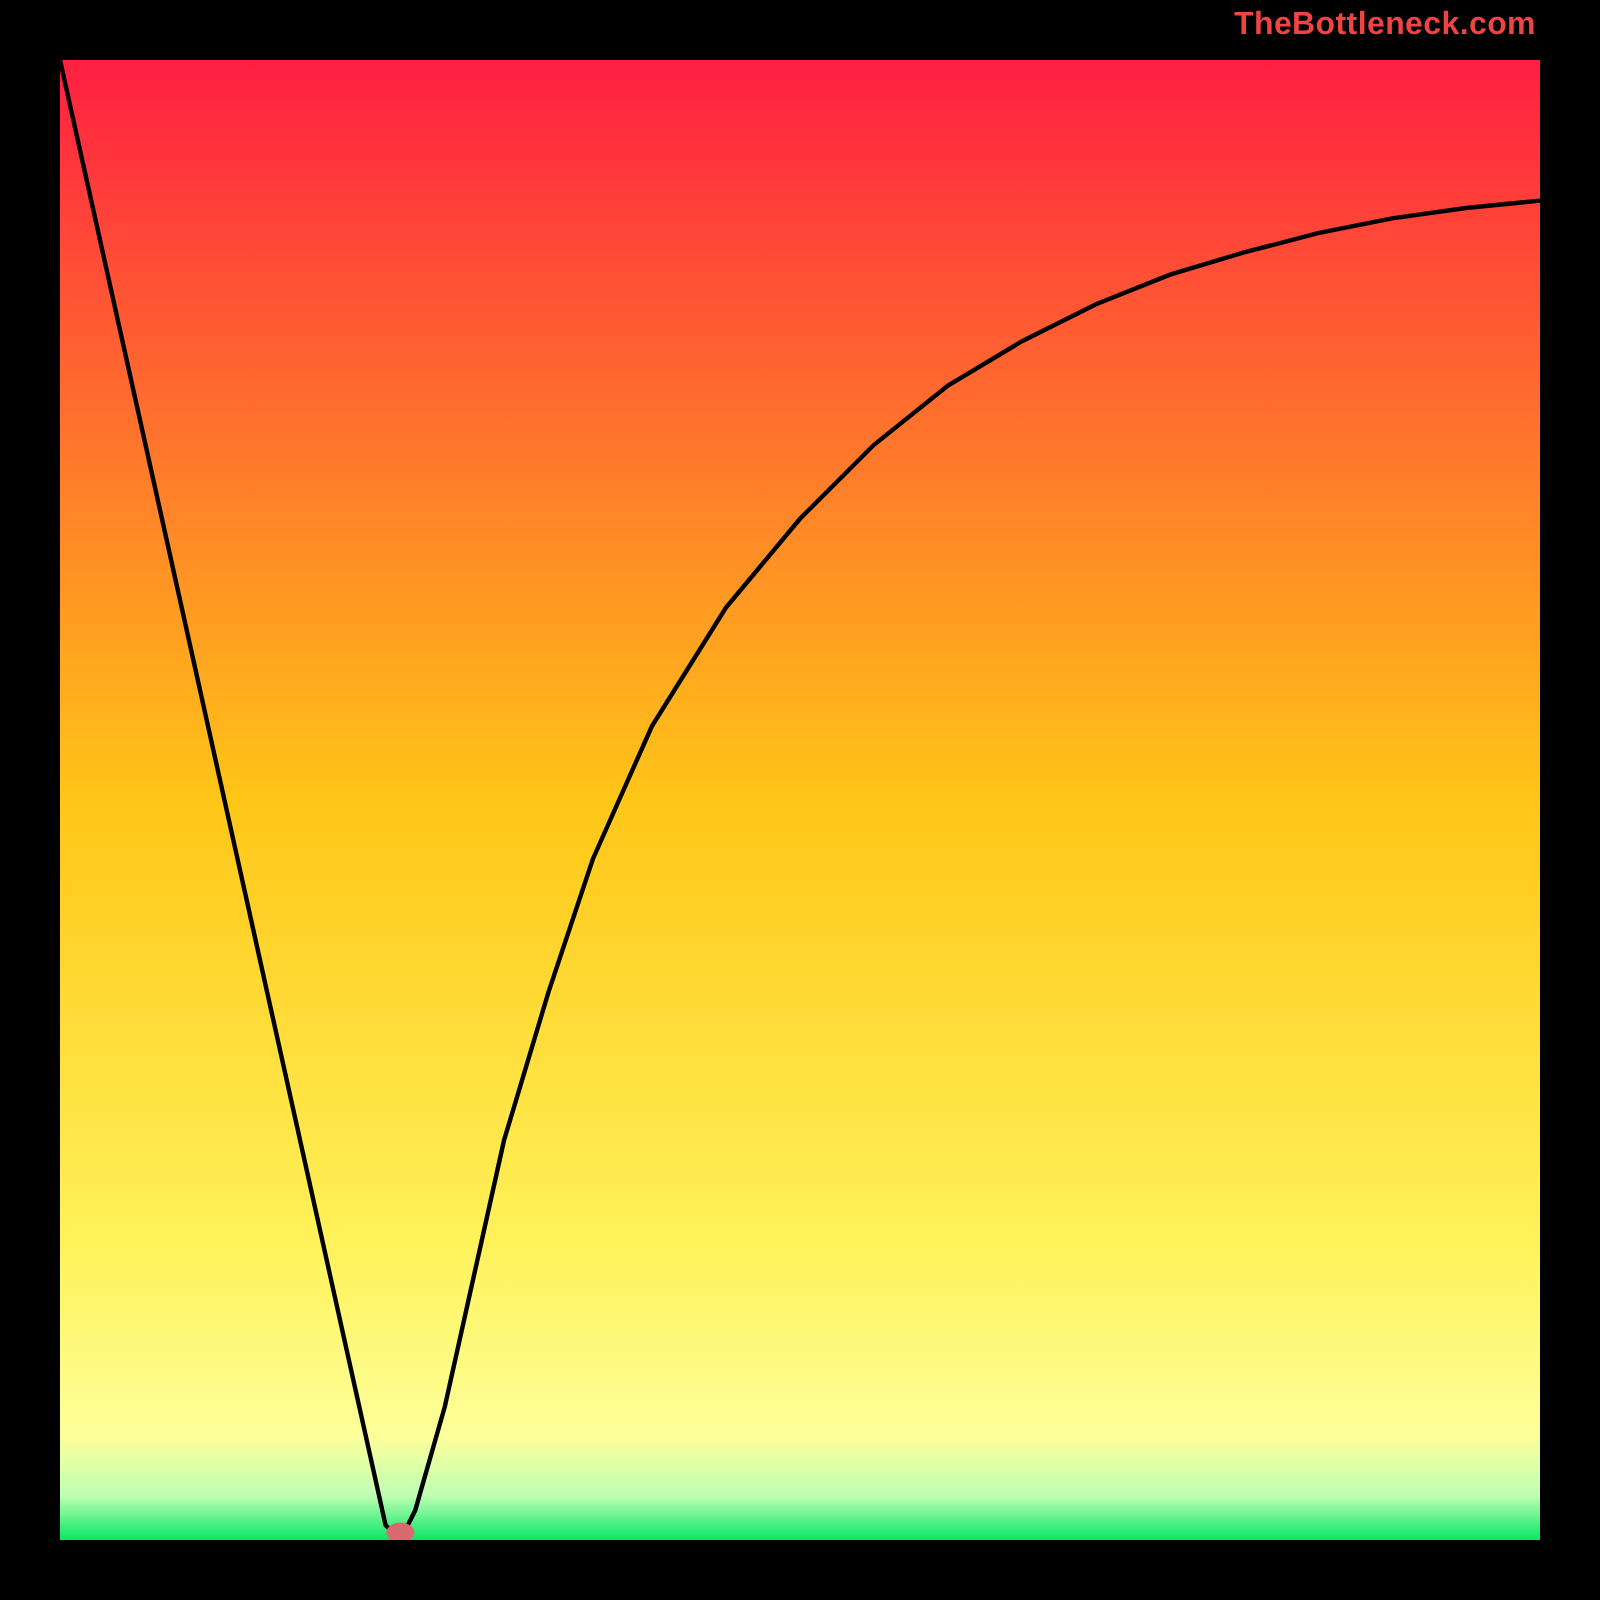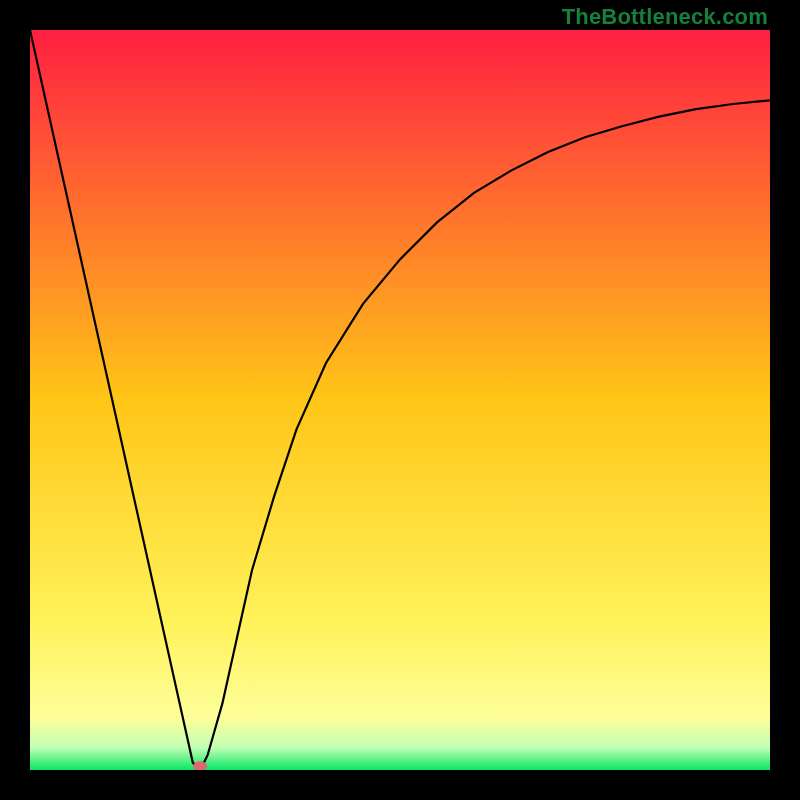--- a/index.html
+++ b/index.html
@@ -21,22 +21,22 @@
     position: absolute;
     left: 30px;
     top: 30px;
     width: 740px;
     height: 740px;
   }
   .watermark {
     position: absolute;
     top: 4px;
     right: 32px;
-    color: #15803d;
-    font-size: 22px;
+    color: #ef4444;
+    font-size: 16px;
     font-weight: 600;
     letter-spacing: 0.2px;
     user-select: none;
   }
   svg { display: block; }
 </style>
 </head>
 <body>
 
 <div class="frame">

